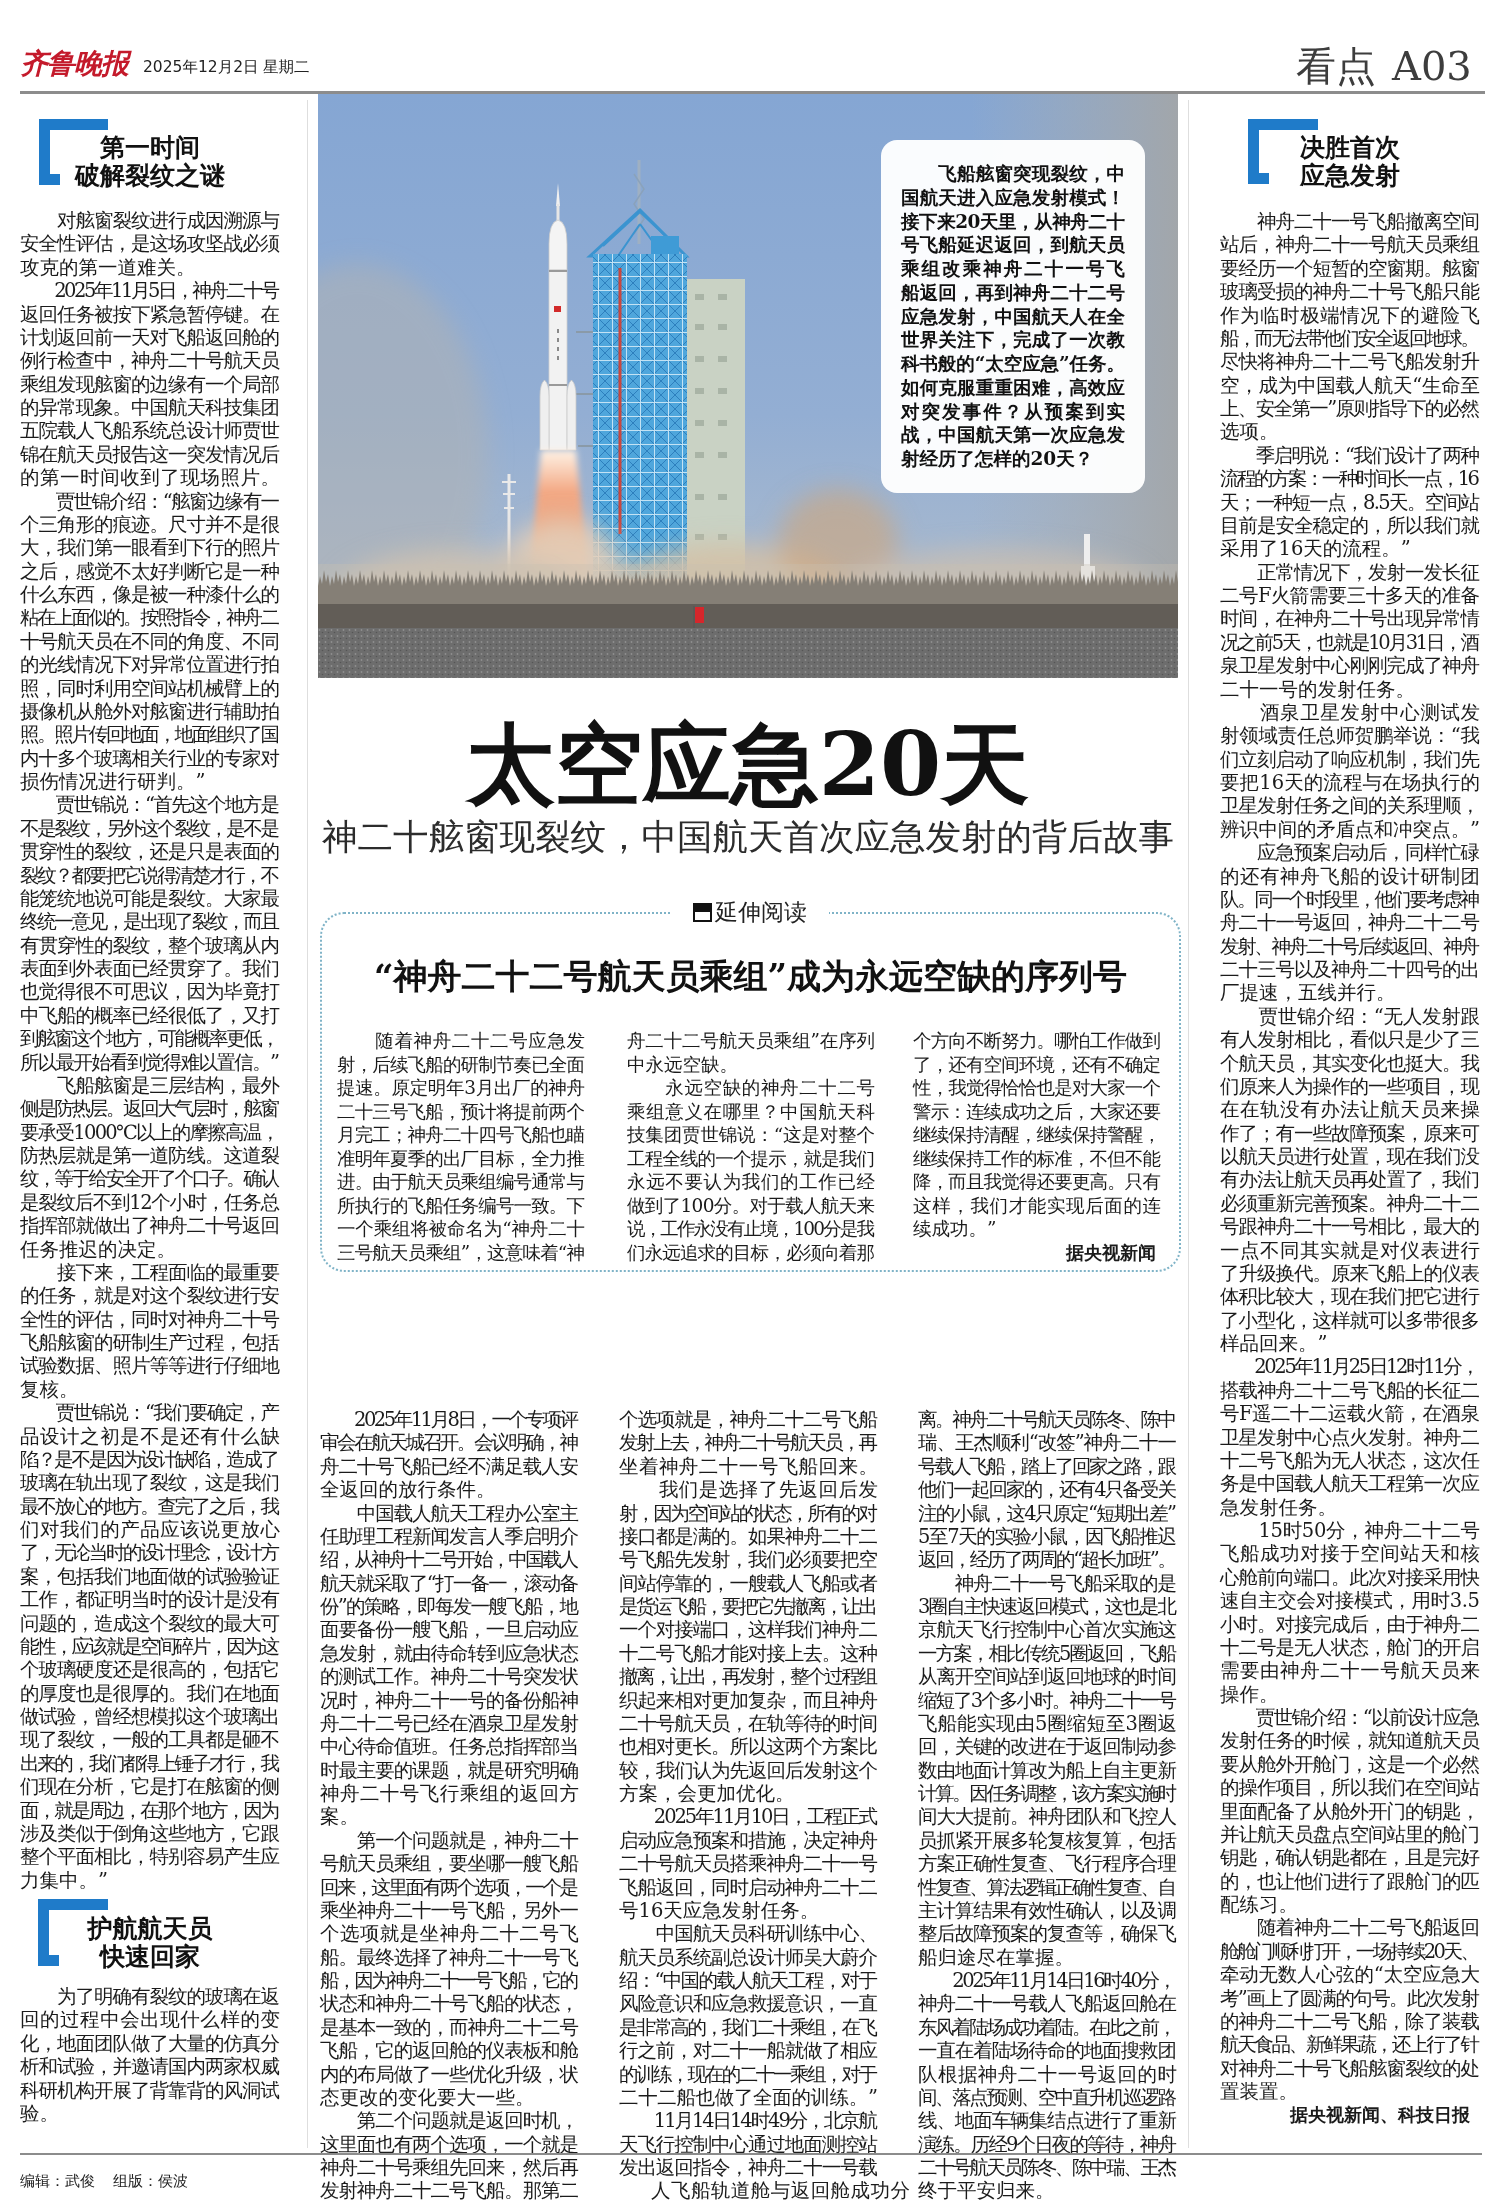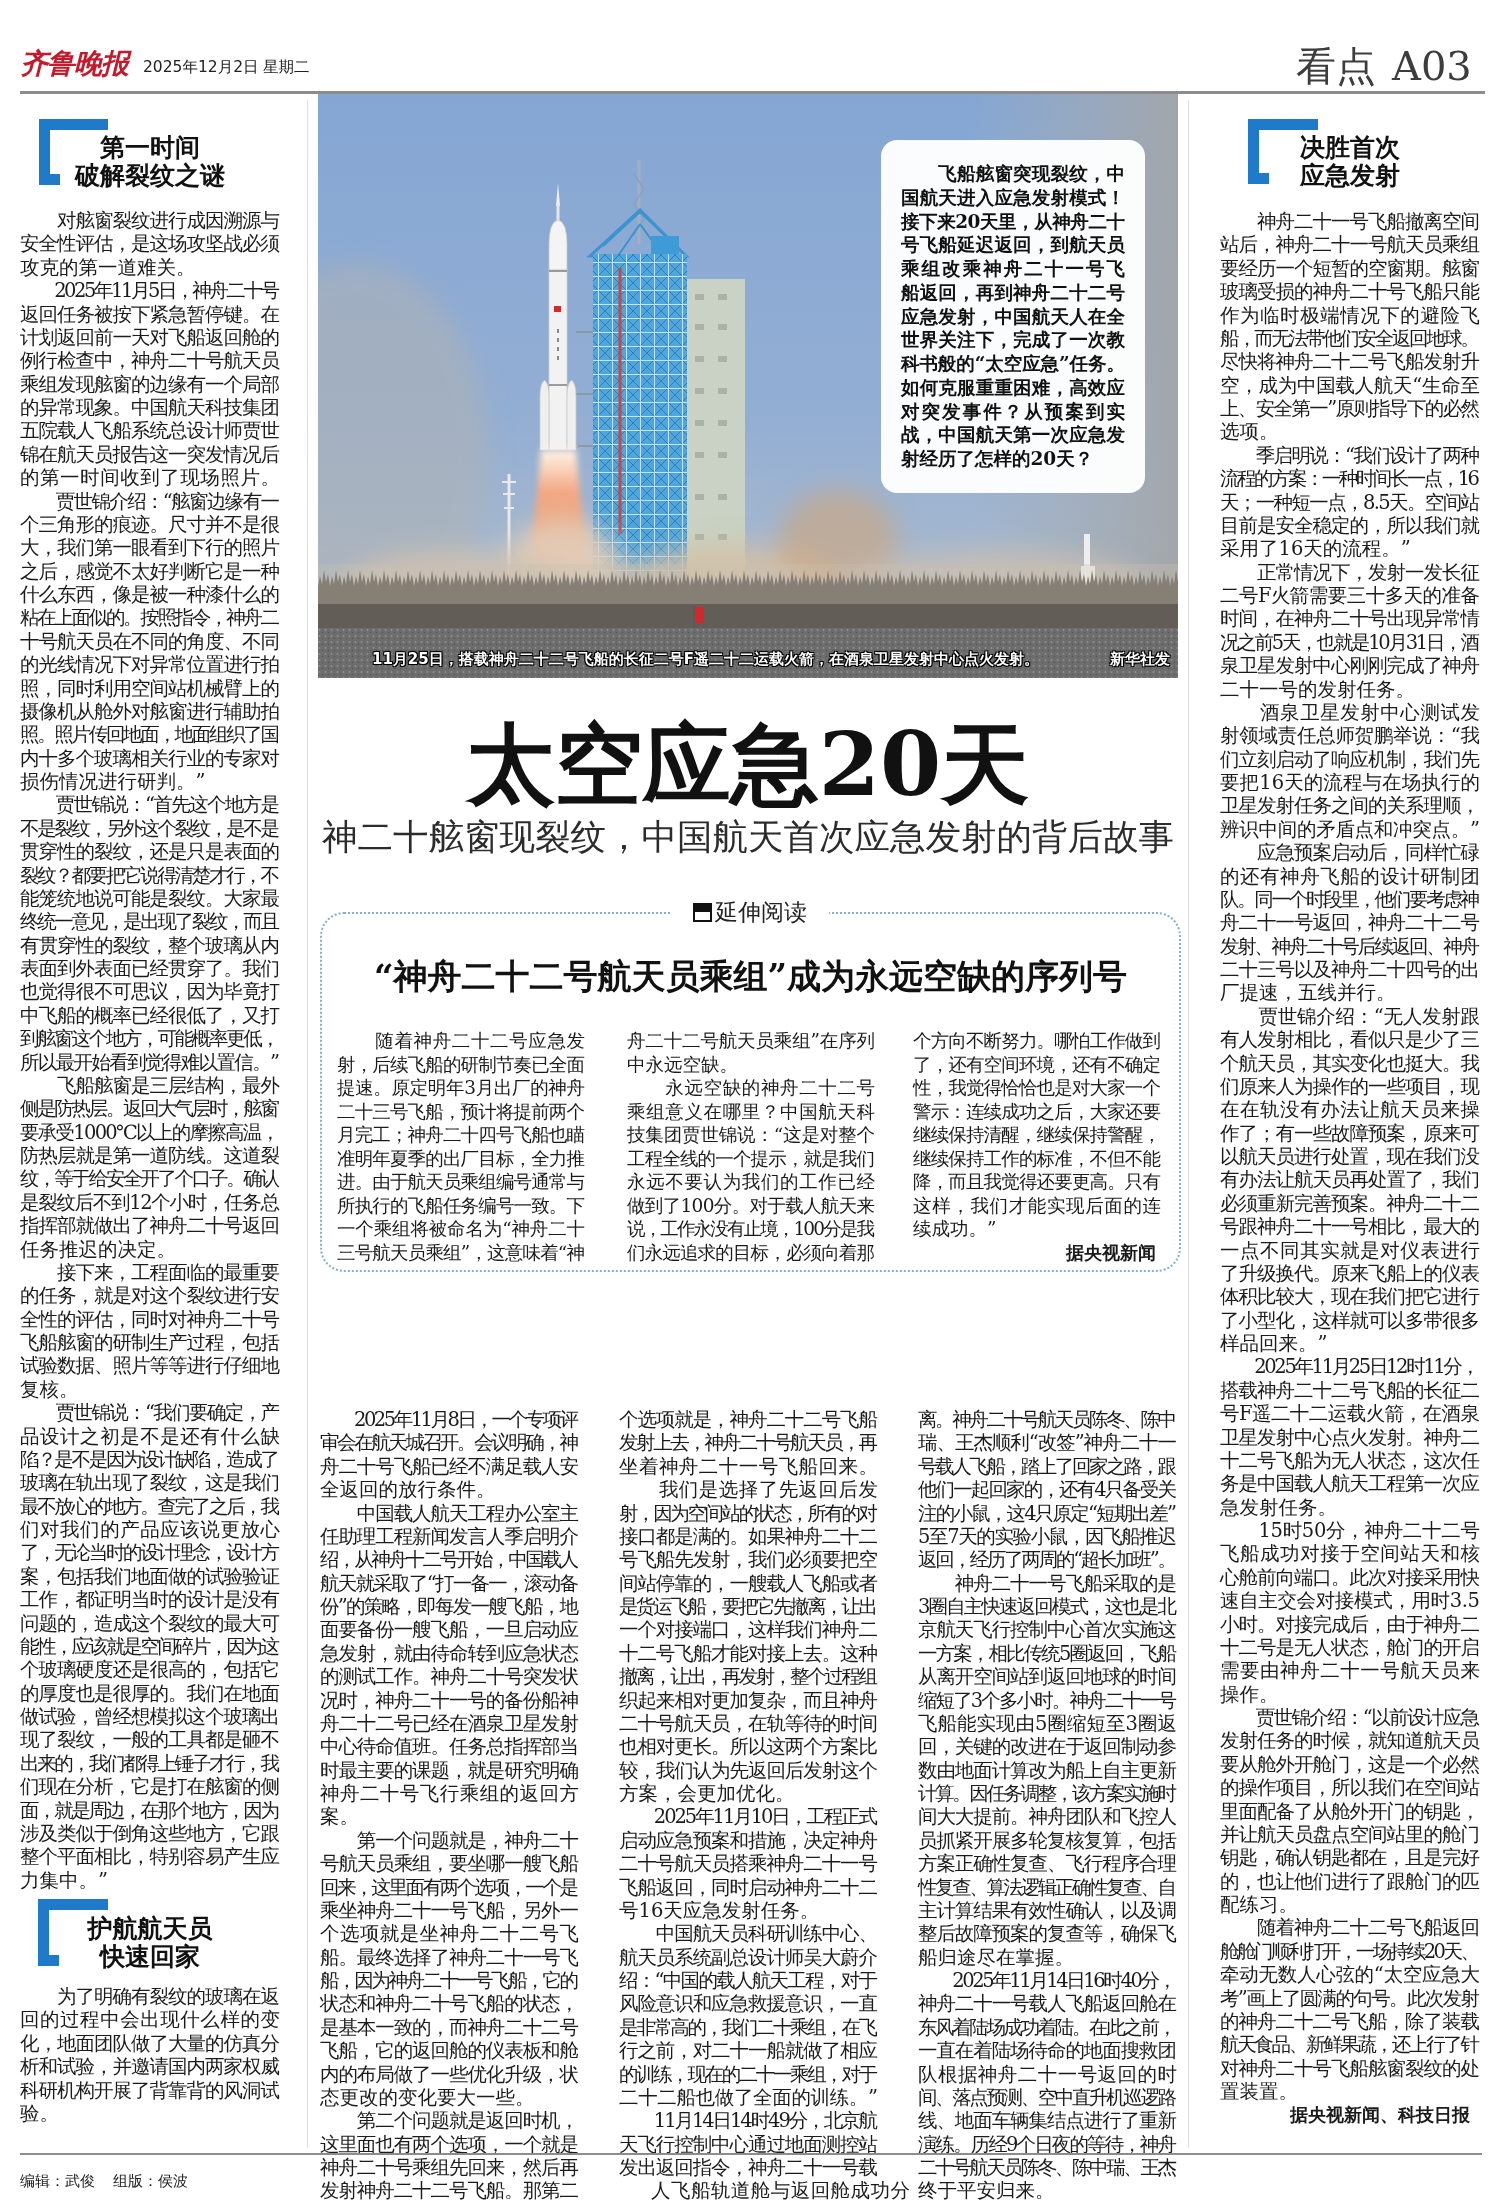--- a/index.html
+++ b/index.html
@@ -289,24 +289,20 @@
         <div class="ln"><span style="letter-spacing: 0.181818px;">应急发射，中国航天人在全</span></div>
         <div class="ln"><span style="letter-spacing: 0.181818px;">世界关注下，完成了一次教</span></div>
         <div class="ln"><span style="letter-spacing: -0.0664062px;">科书般的“太空应急”任务。</span></div>
         <div class="ln"><span style="letter-spacing: 0.181818px;">如何克服重重困难，高效应</span></div>
         <div class="ln"><span style="letter-spacing: 2.05px;">对突发事件？从预案到实</span></div>
         <div class="ln"><span style="letter-spacing: 0.181818px;">战，中国航天第一次应急发</span></div>
         <div class="ln"><span style="letter-spacing: 0px;">射经历了怎样的20天？</span></div>
       </div>
   </div>
 
-  <div class="caption">
-    <span>11月25日，搭载神舟二十二号飞船的长征二号F遥二十二运载火箭，在酒泉卫星发射中心点火发射。</span>
-    <span class="credit">新华社发</span>
-  </div>
 </div>
 
 <div class="abs title">太空应急20天</div>
 <div class="abs subtitle">神二十舷窗现裂纹，中国航天首次应急发射的背后故事</div>
 
 <div class="abs ext-box"></div>
 <div class="abs ext-label">
   <span class="ext-icon"></span>
   <span>延伸阅读</span>
 </div>

